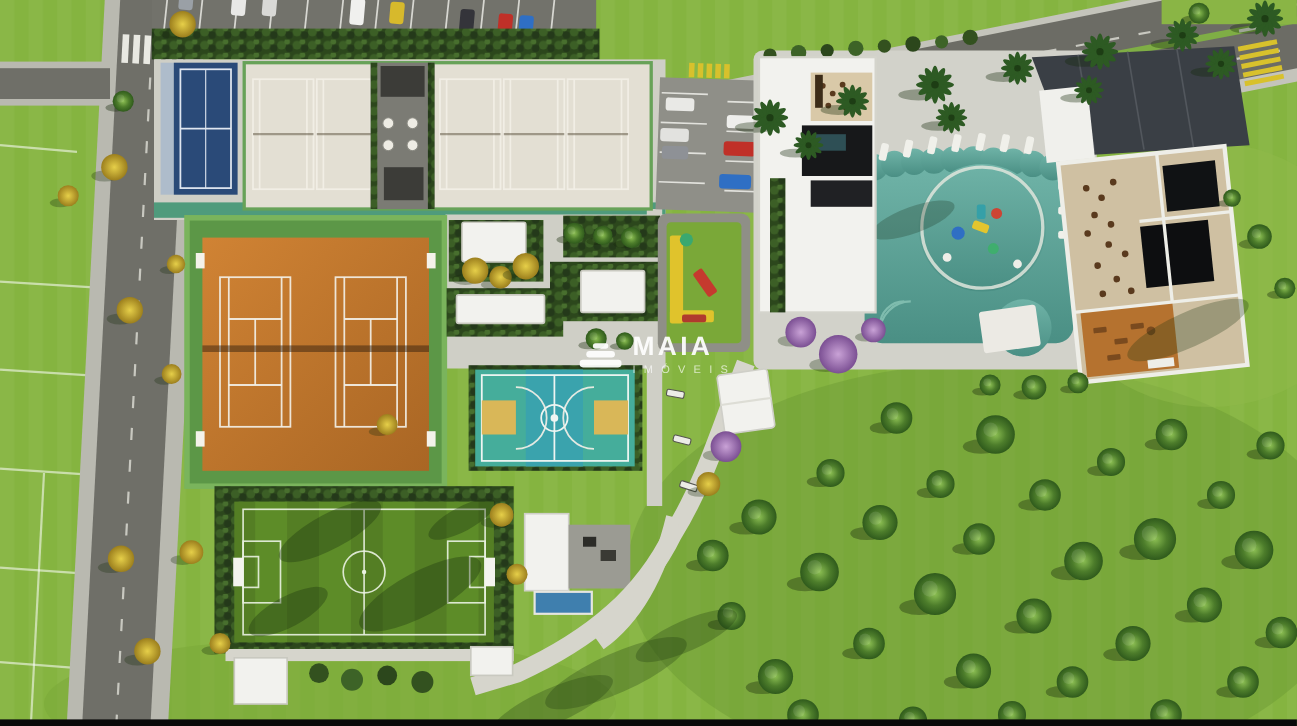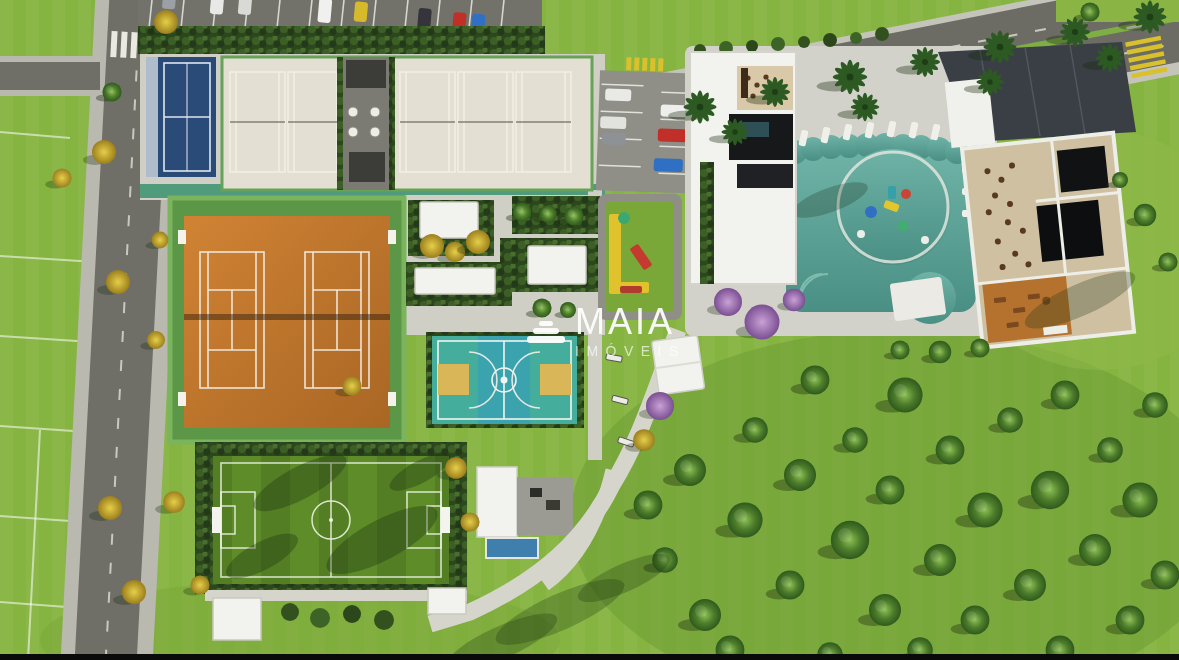--- a/index.html
+++ b/index.html
@@ -16,22 +16,22 @@
   .f-blue{fill:var(--blue-court)} .f-teal{fill:var(--teal-court)}
   .f-white{fill:var(--white-struct)} .f-hedge{fill:url(#hedge)}
   .line-w{stroke:#f2efe6;stroke-width:1.6;fill:none;opacity:.92}
   .line-f{stroke:#eaf2e2;stroke-width:1.5;fill:none;opacity:.9}
   .dash{stroke:#d8d8d0;stroke-width:2;stroke-dasharray:11 18;fill:none;opacity:.85}
   .watermark{position:absolute;left:527px;top:304px;display:flex;align-items:center;gap:10px;
              color:var(--wm);opacity:.93;pointer-events:none;}
   .wm-icon{display:flex;flex-direction:column;align-items:center;gap:2px;}
   .wm-icon span{display:block;background:var(--wm);border-radius:3px;height:6px;}
   .wm-icon .b1{width:14px;height:5px;} .wm-icon .b2{width:26px;} .wm-icon .b3{width:38px;height:7px;}
-  .wm-title{font-size:36px;font-weight:normal;letter-spacing:3px;line-height:1;}
-  .wm-sub{font-size:14px;letter-spacing:7.5px;margin-top:3px;opacity:.72;}
+  .wm-title{font-size:24px;font-weight:bold;letter-spacing:3px;line-height:1;}
+  .wm-sub{font-size:10px;letter-spacing:7.5px;margin-top:3px;opacity:.72;}
   .bottom-bar{position:absolute;left:0;bottom:0;width:1179px;height:6px;background:#0a0a0a;}
 </style>
 </head>
 <body>
 
 <div class="stage">
 <svg width="1179" height="660" viewBox="0 0 1179 660">
 <defs>
   <radialGradient id="gTree">
           <stop offset="0" stop-color="#8cbf53"></stop>

